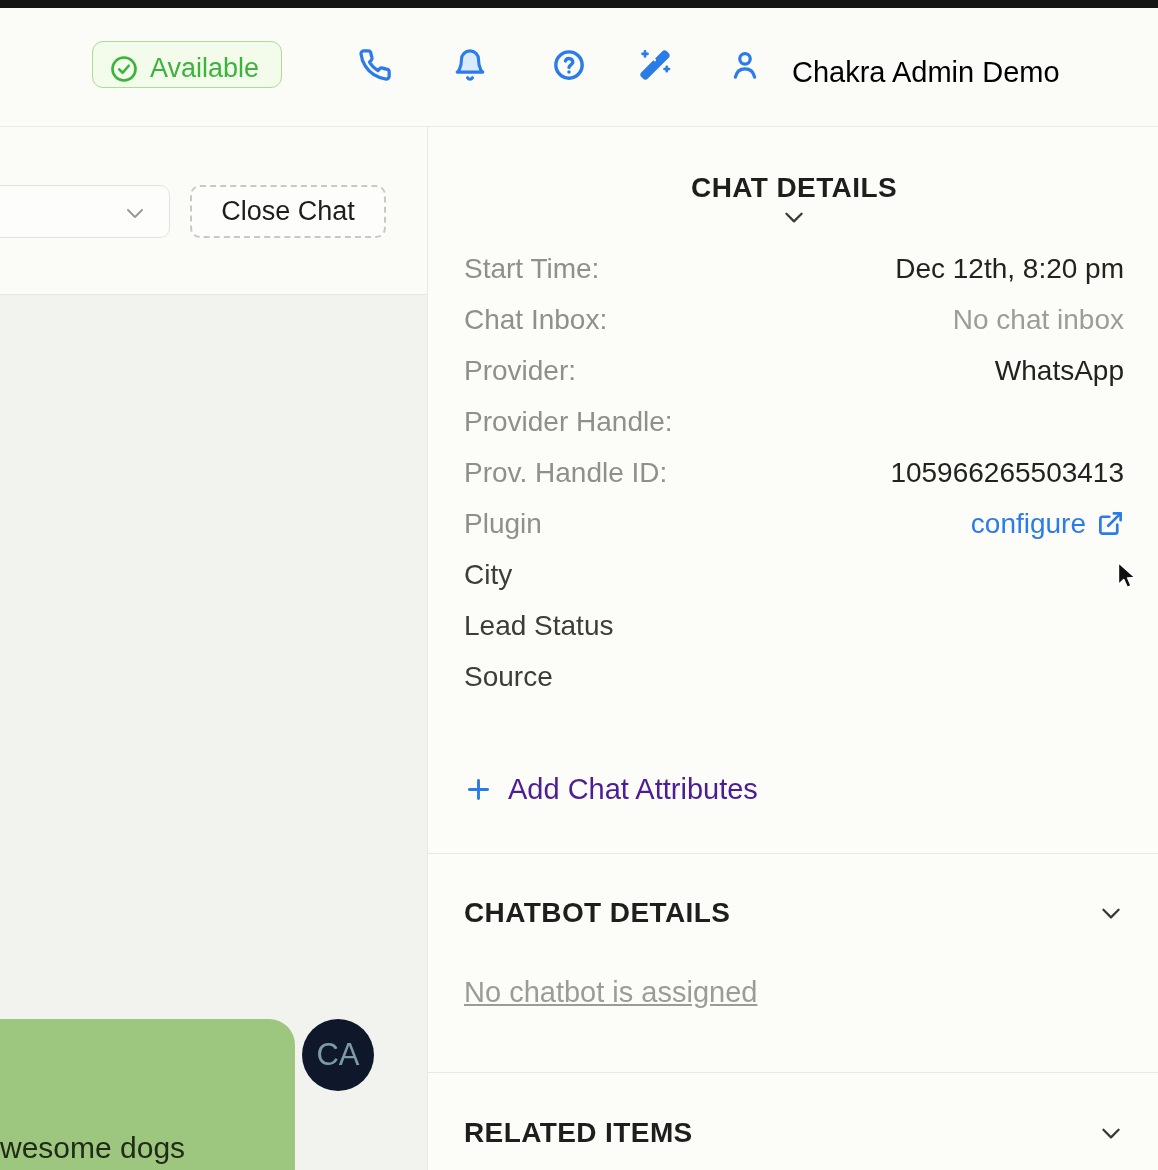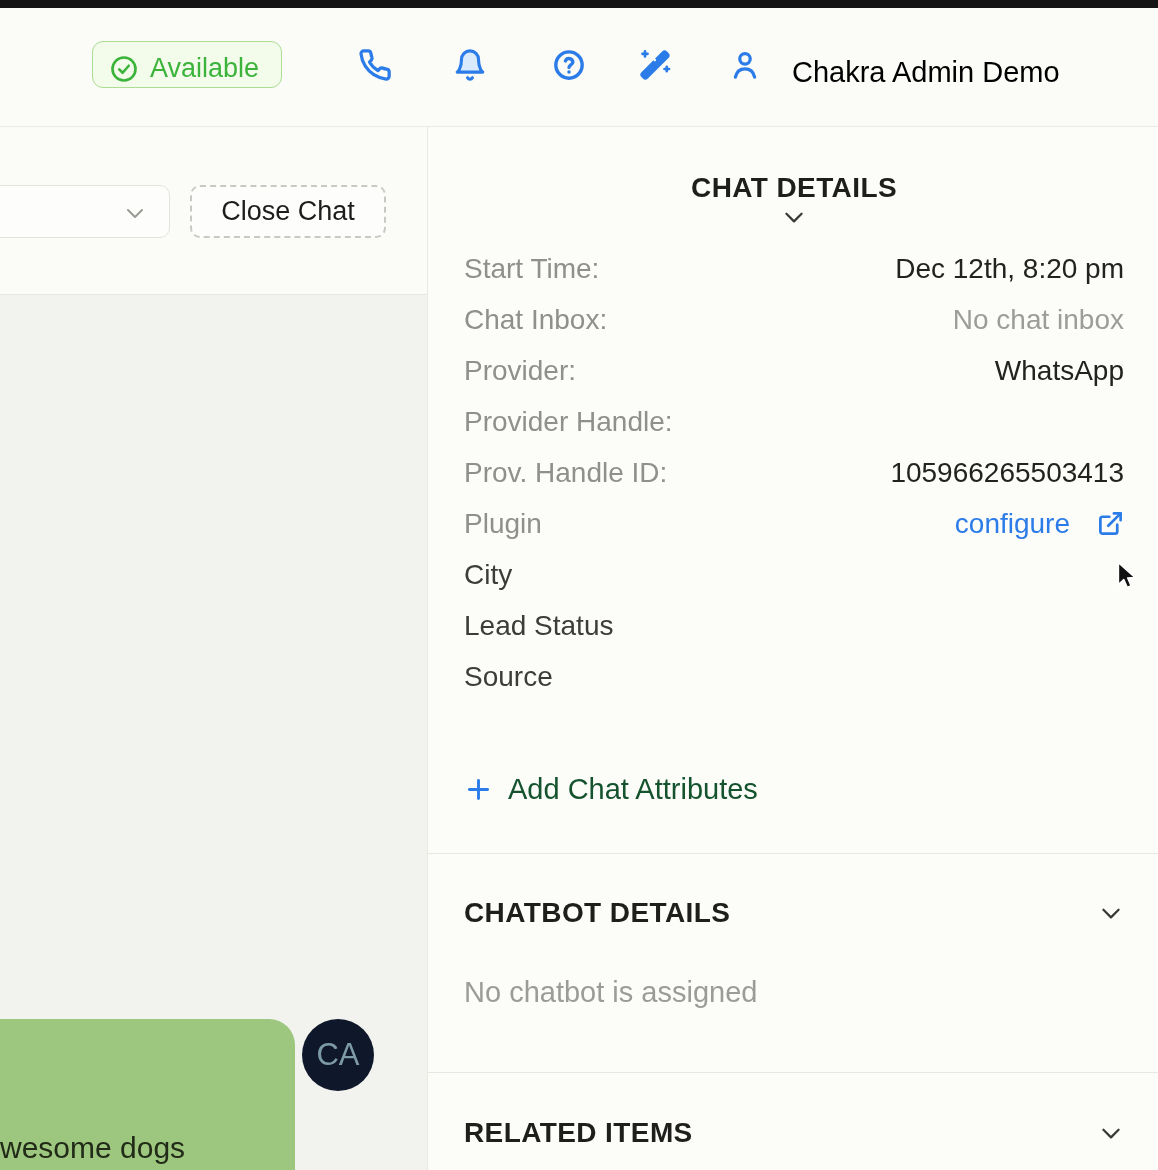--- a/index.html
+++ b/index.html
@@ -38,26 +38,26 @@
   .right-panel { position:absolute; left:427px; top:127px; width:731px; height:1043px; background:#fcfcf9; border-left:1px solid #e9e9e4; }
   .section-header { position:absolute; left:36px; right:34px; display:flex; align-items:center; justify-content:space-between; height:36px; }
   .section-header .title { font-size:28px; font-weight:700; color:#1e1e1c; letter-spacing:0.4px; }
   .sh-chev { width:26px; height:26px; }
   .fields { position:absolute; left:36px; right:34px; top:116px; }
   .field-row { height:51px; display:flex; align-items:center; }
   .flabel { font-size:28px; color:#8f8f8b; white-space:nowrap; }
   .flabel.dark { color:#3c3c38; }
   .fvalue { flex:1; text-align:right; font-size:28px; color:#222220; white-space:nowrap; }
   .fvalue.muted { color:#9c9c98; }
-  .fvalue.link-wrap { display:flex; align-items:center; justify-content:flex-end; gap:27px; }
+  .fvalue.link-wrap { display:flex; align-items:center; justify-content:flex-end; gap:11px; }
   .configure-link { font-size:28px; color:#2b7ce8; text-decoration:none; cursor:pointer; }
   .add-attr { position:absolute; left:36px; top:643px; height:38px; display:flex; align-items:center; gap:15px; cursor:pointer; }
-  .add-attr .label { font-size:29px; color:#14532d; }
+  .add-attr .label { font-size:29px; color:#4c1d95; }
   .pdivider { position:absolute; left:0; width:731px; height:1px; background:#e8e8e3; }
-  .empty-text { position:absolute; left:36px; top:849px; font-size:29px; color:#9b9b97; }
+  .empty-text { position:absolute; left:36px; top:849px; font-size:29px; color:#9b9b97;text-decoration:underline; }
 
   .cursor { position:absolute; left:1114px; top:561px; width:26px; height:30px; }
 </style>
 </head>
 <body>
 
 <div class="screen">
   <div class="top-strip"></div>
 
   <div class="header">

